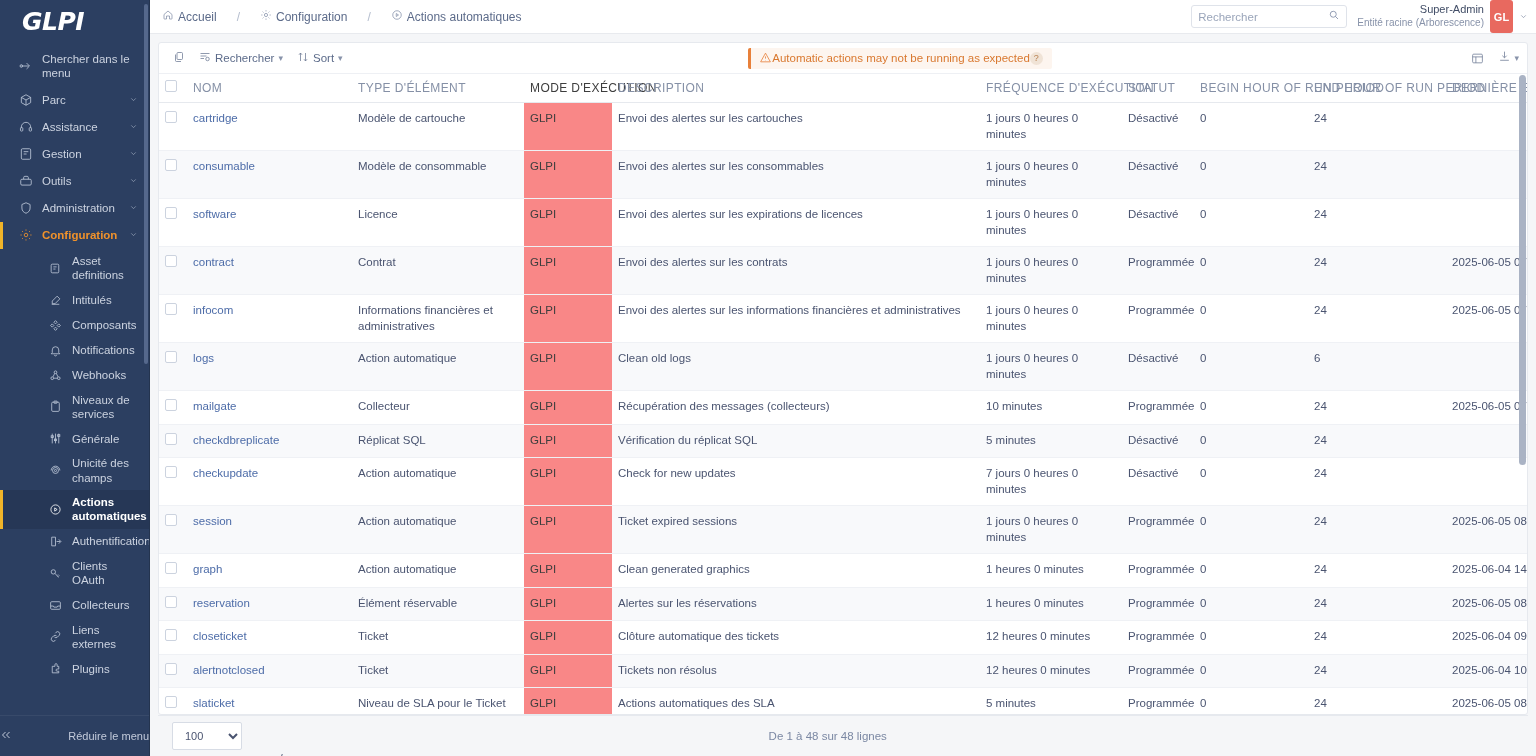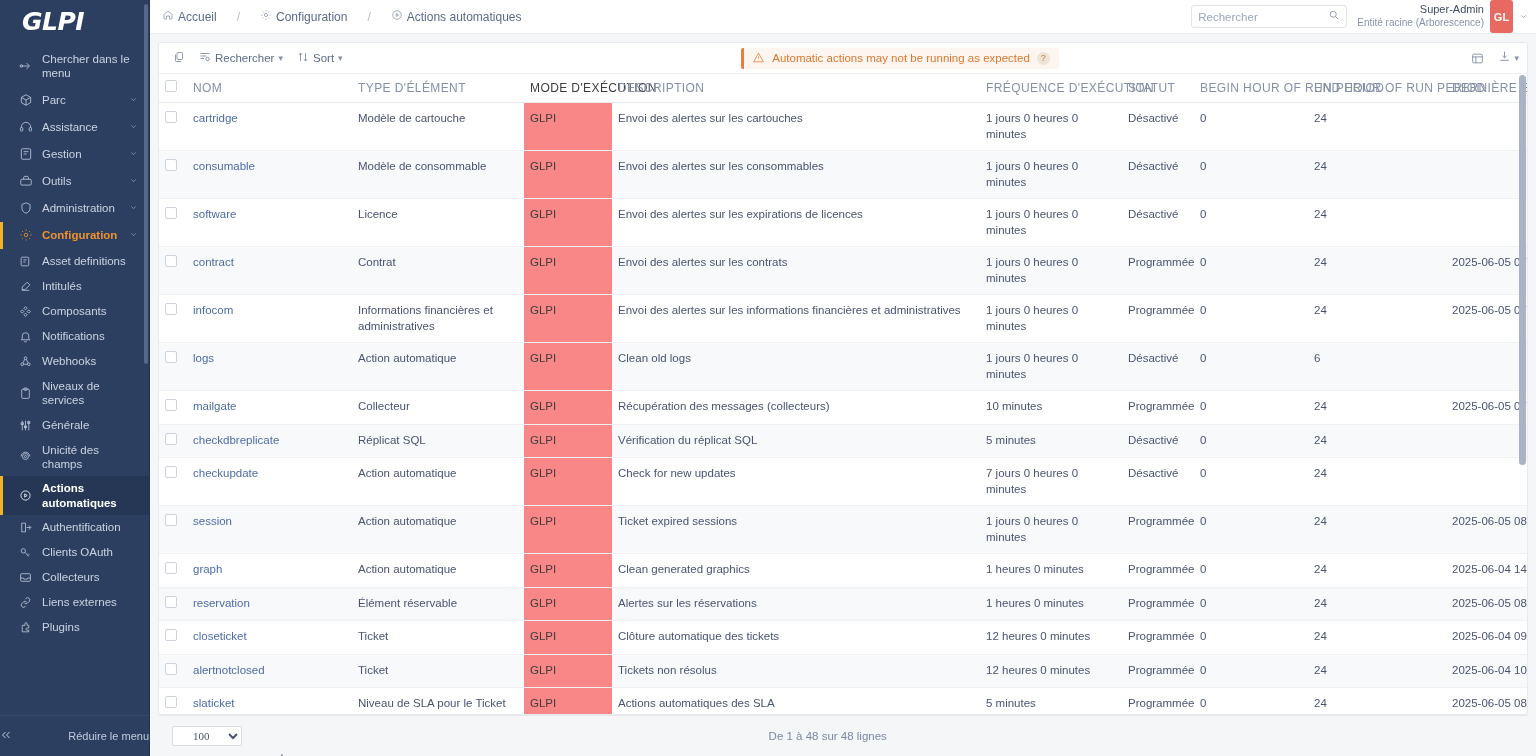--- a/index.html
+++ b/index.html
@@ -45,21 +45,21 @@
   .nav-item .caret { width: 10px; flex: 0 0 10px; opacity: .7; }
   .nav-item .caret svg { width: 9px; height: 9px; stroke: #bfc9da; fill: none; stroke-width: 2; }
   .nav-item.active-parent { color: #f0922b; font-weight: 700; }
   .nav-item.active-parent .ico svg { stroke: #f0922b; }
   .nav-item.active-parent::before {
     content: ""; position: absolute; left: 0; top: 0; bottom: 0;
     width: 3px; background: #f0b429;
   }
   .sub-item {
     display: flex; align-items: center; gap: 9px;
-    padding: 5px 10px 5px 18px;
+    padding: 5px 10px 5px 48px;
     font-size: 11.5px; color: #ccd3e0; cursor: pointer;
     position: relative; line-height: 1.25;
   }
   .sub-item .ico { width: 15px; height: 15px; flex: 0 0 15px; display:inline-flex; align-items:center; justify-content:center; }
   .sub-item .ico svg { width: 13px; height: 13px; stroke: #bfc9da; fill: none; stroke-width: 1.5; }
   .sub-item.selected {
     background: #263756; font-weight: 700; color: #ffffff;
   }
   .sub-item.selected::before {
     content: ""; position: absolute; left: 0; top: 0; bottom: 0;
@@ -117,21 +117,21 @@
   }
   .toolbar {
     height: 31px; flex: 0 0 31px; display: flex; align-items: center;
     padding: 0 8px 0 14px; gap: 14px; border-bottom: 1px solid #eef0f4;
   }
   .tb-btn { display: inline-flex; align-items: center; gap: 4px; font-size: 11.5px; color: #5c6b8a; cursor: pointer; }
   .tb-btn svg { width: 12px; height: 12px; stroke: #6b7893; fill: none; stroke-width: 1.5; }
   .tb-caret { font-size: 9px; color: #8893aa; }
   .tb-spacer { flex: 1 1 auto; }
   .warn-pill {
-    display: inline-flex; align-items: center; gap: 7px;
+    display: inline-flex; align-items: center; 
     background: #fdf5ef; border-left: 3px solid #e8803a;
     padding: 3px 9px 3px 8px; border-radius: 2px;
     font-size: 11.5px; color: #d9782f; cursor: pointer;
   }
   .warn-pill svg { width: 13px; height: 13px; stroke: #e8803a; fill:none; stroke-width: 1.5; }
   .warn-q {
     width: 13px; height: 13px; border-radius: 50%; background: #f0e3d6;
     color: #b98152; font-size: 9px; display: inline-flex;
     align-items: center; justify-content: center;
   }
@@ -174,23 +174,23 @@
   .w-end  { width: 138px; }
   .w-last { width: 126px; }
 
   
   .pager {
     height: 41px; flex: 0 0 41px; display: flex; align-items: center;
     padding: 0 14px; gap: 10px; background: #f5f6f8;
     border-top: 1px solid #e6e9ee;
   }
   .pager select {
-    height: 20px; width: 70px; font-size: 11px; color: #4a5470;
+    height: 28px; width: 70px; font-size: 11px; color: #4a5470;
     border: 1px solid #d7dce5; border-radius: 2px; background: #fff;
-    font-family: Liberation Serif, serif; padding-left: 16px;
+    font-family: Liberation Sans, sans-serif; padding-left: 8px;
   }
   .pager .rp { font-size: 11.5px; color: #4a5470; margin-top: 44px; }
   .pager .count { flex: 1 1 auto; text-align: center; font-size: 11.5px; color: #7b88a3; margin-right: 180px; }
 
   
   .vscroll {
     position: absolute; right: 1px; top: 32px; bottom: 1px; width: 7px;
   }
   .vscroll .thumb {
     position: absolute; top: 0; left: 0; width: 7px; height: 390px;

